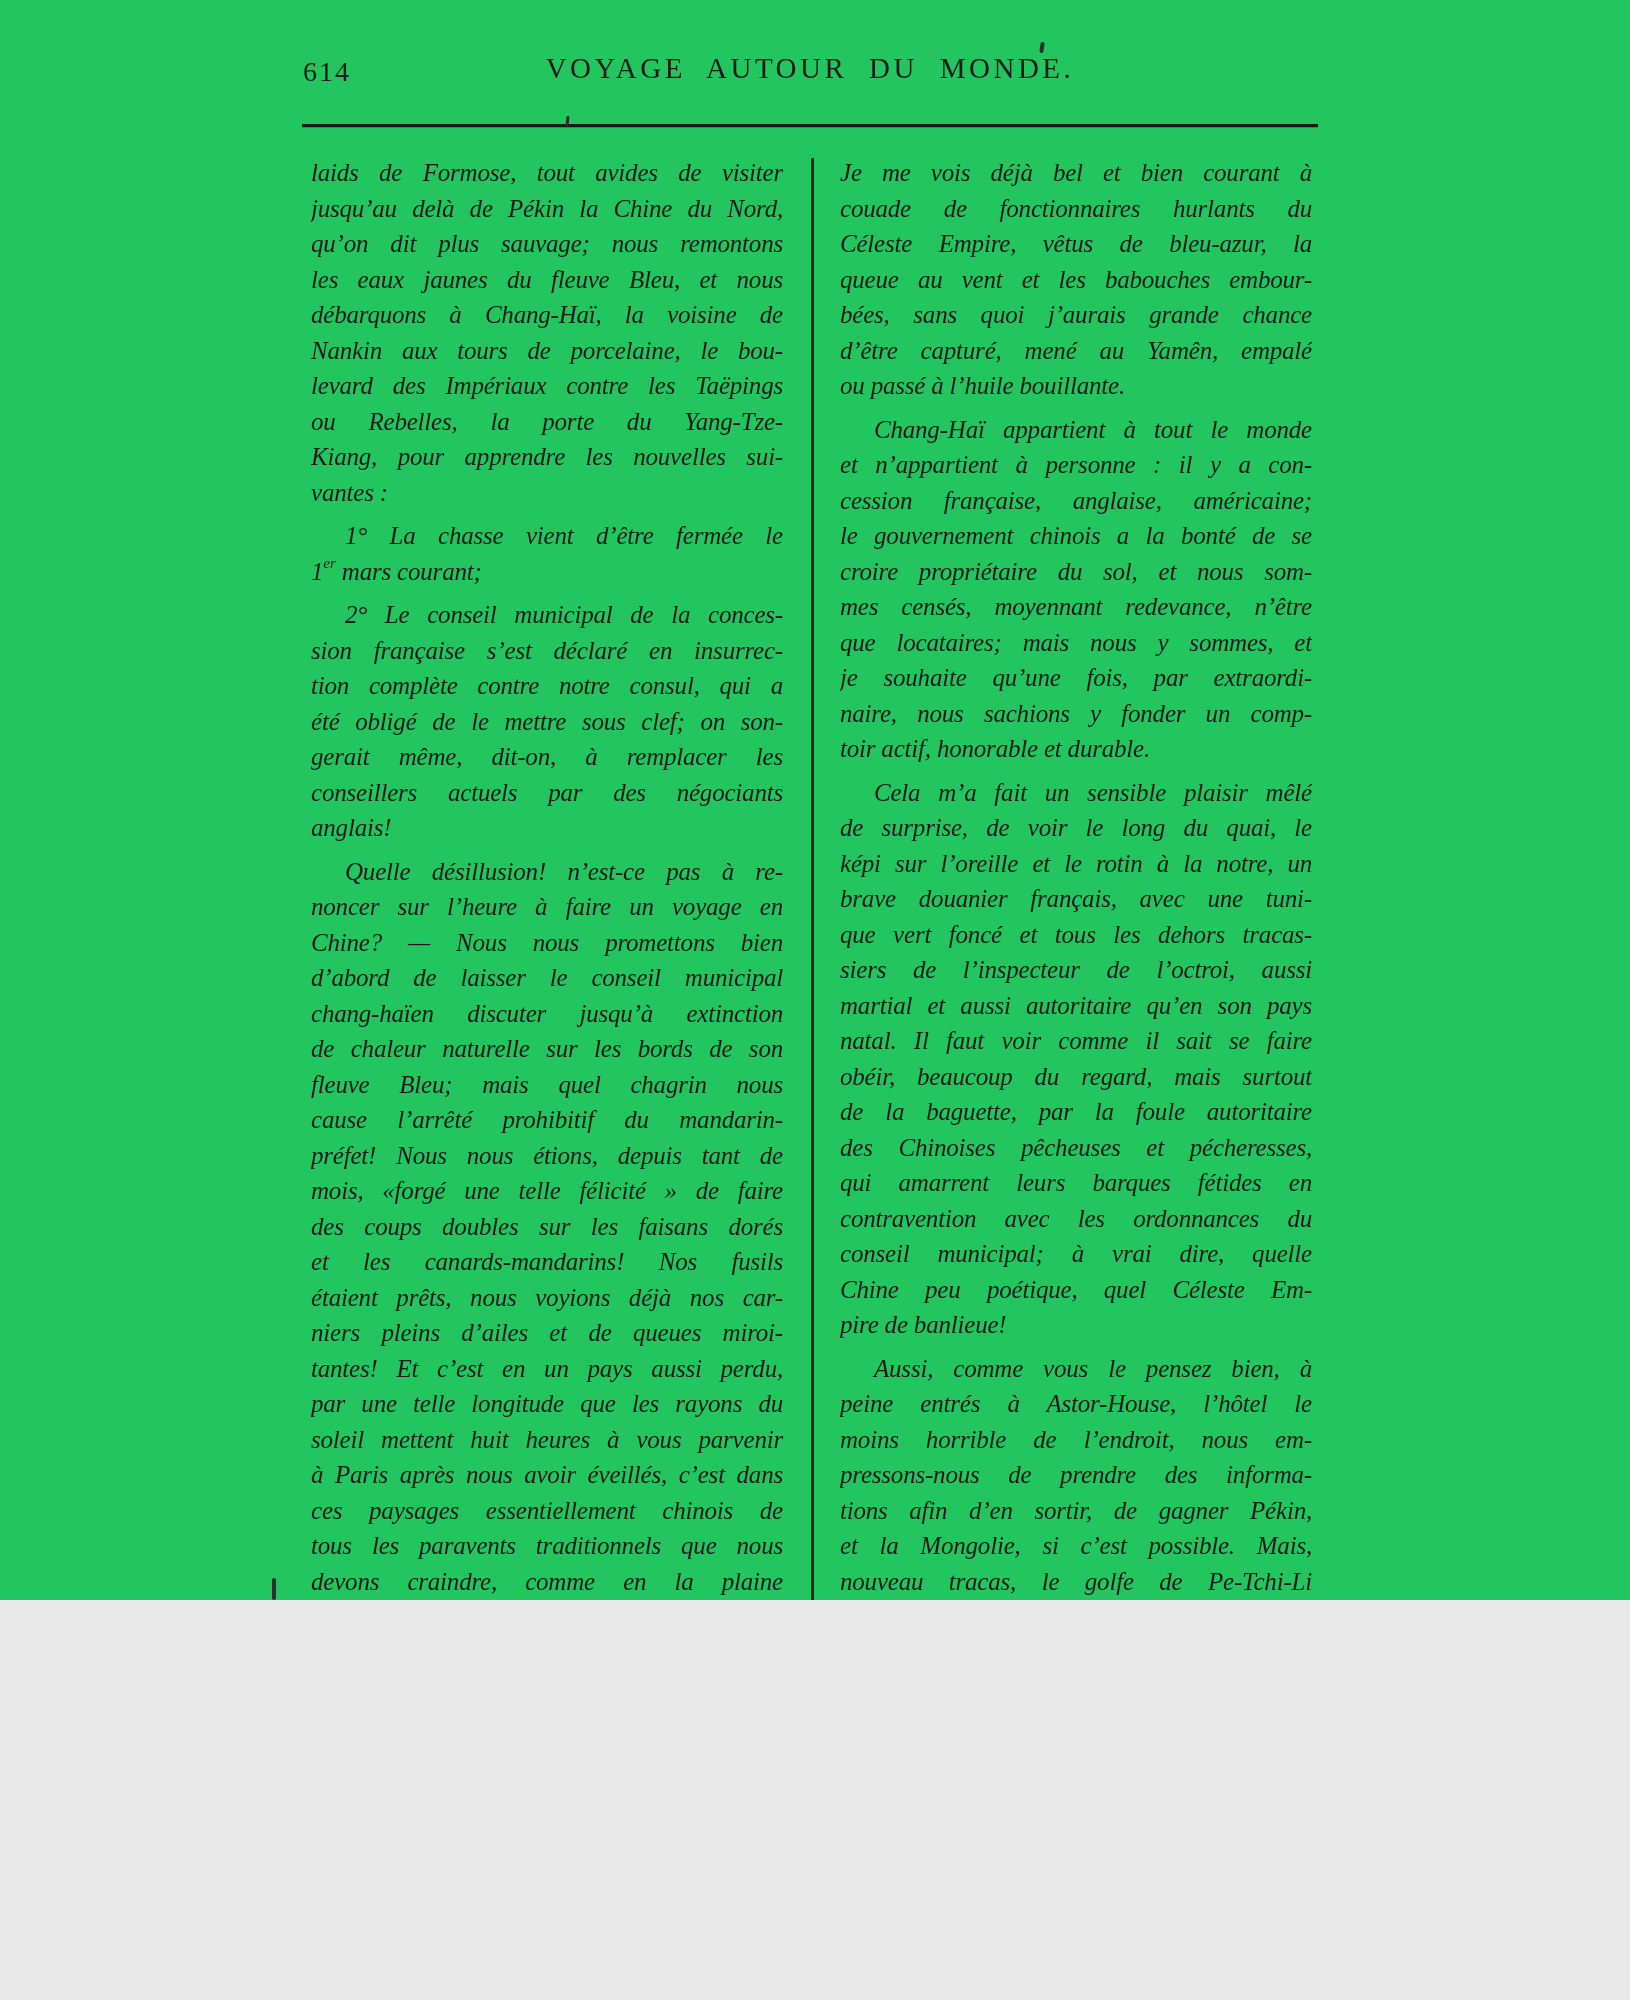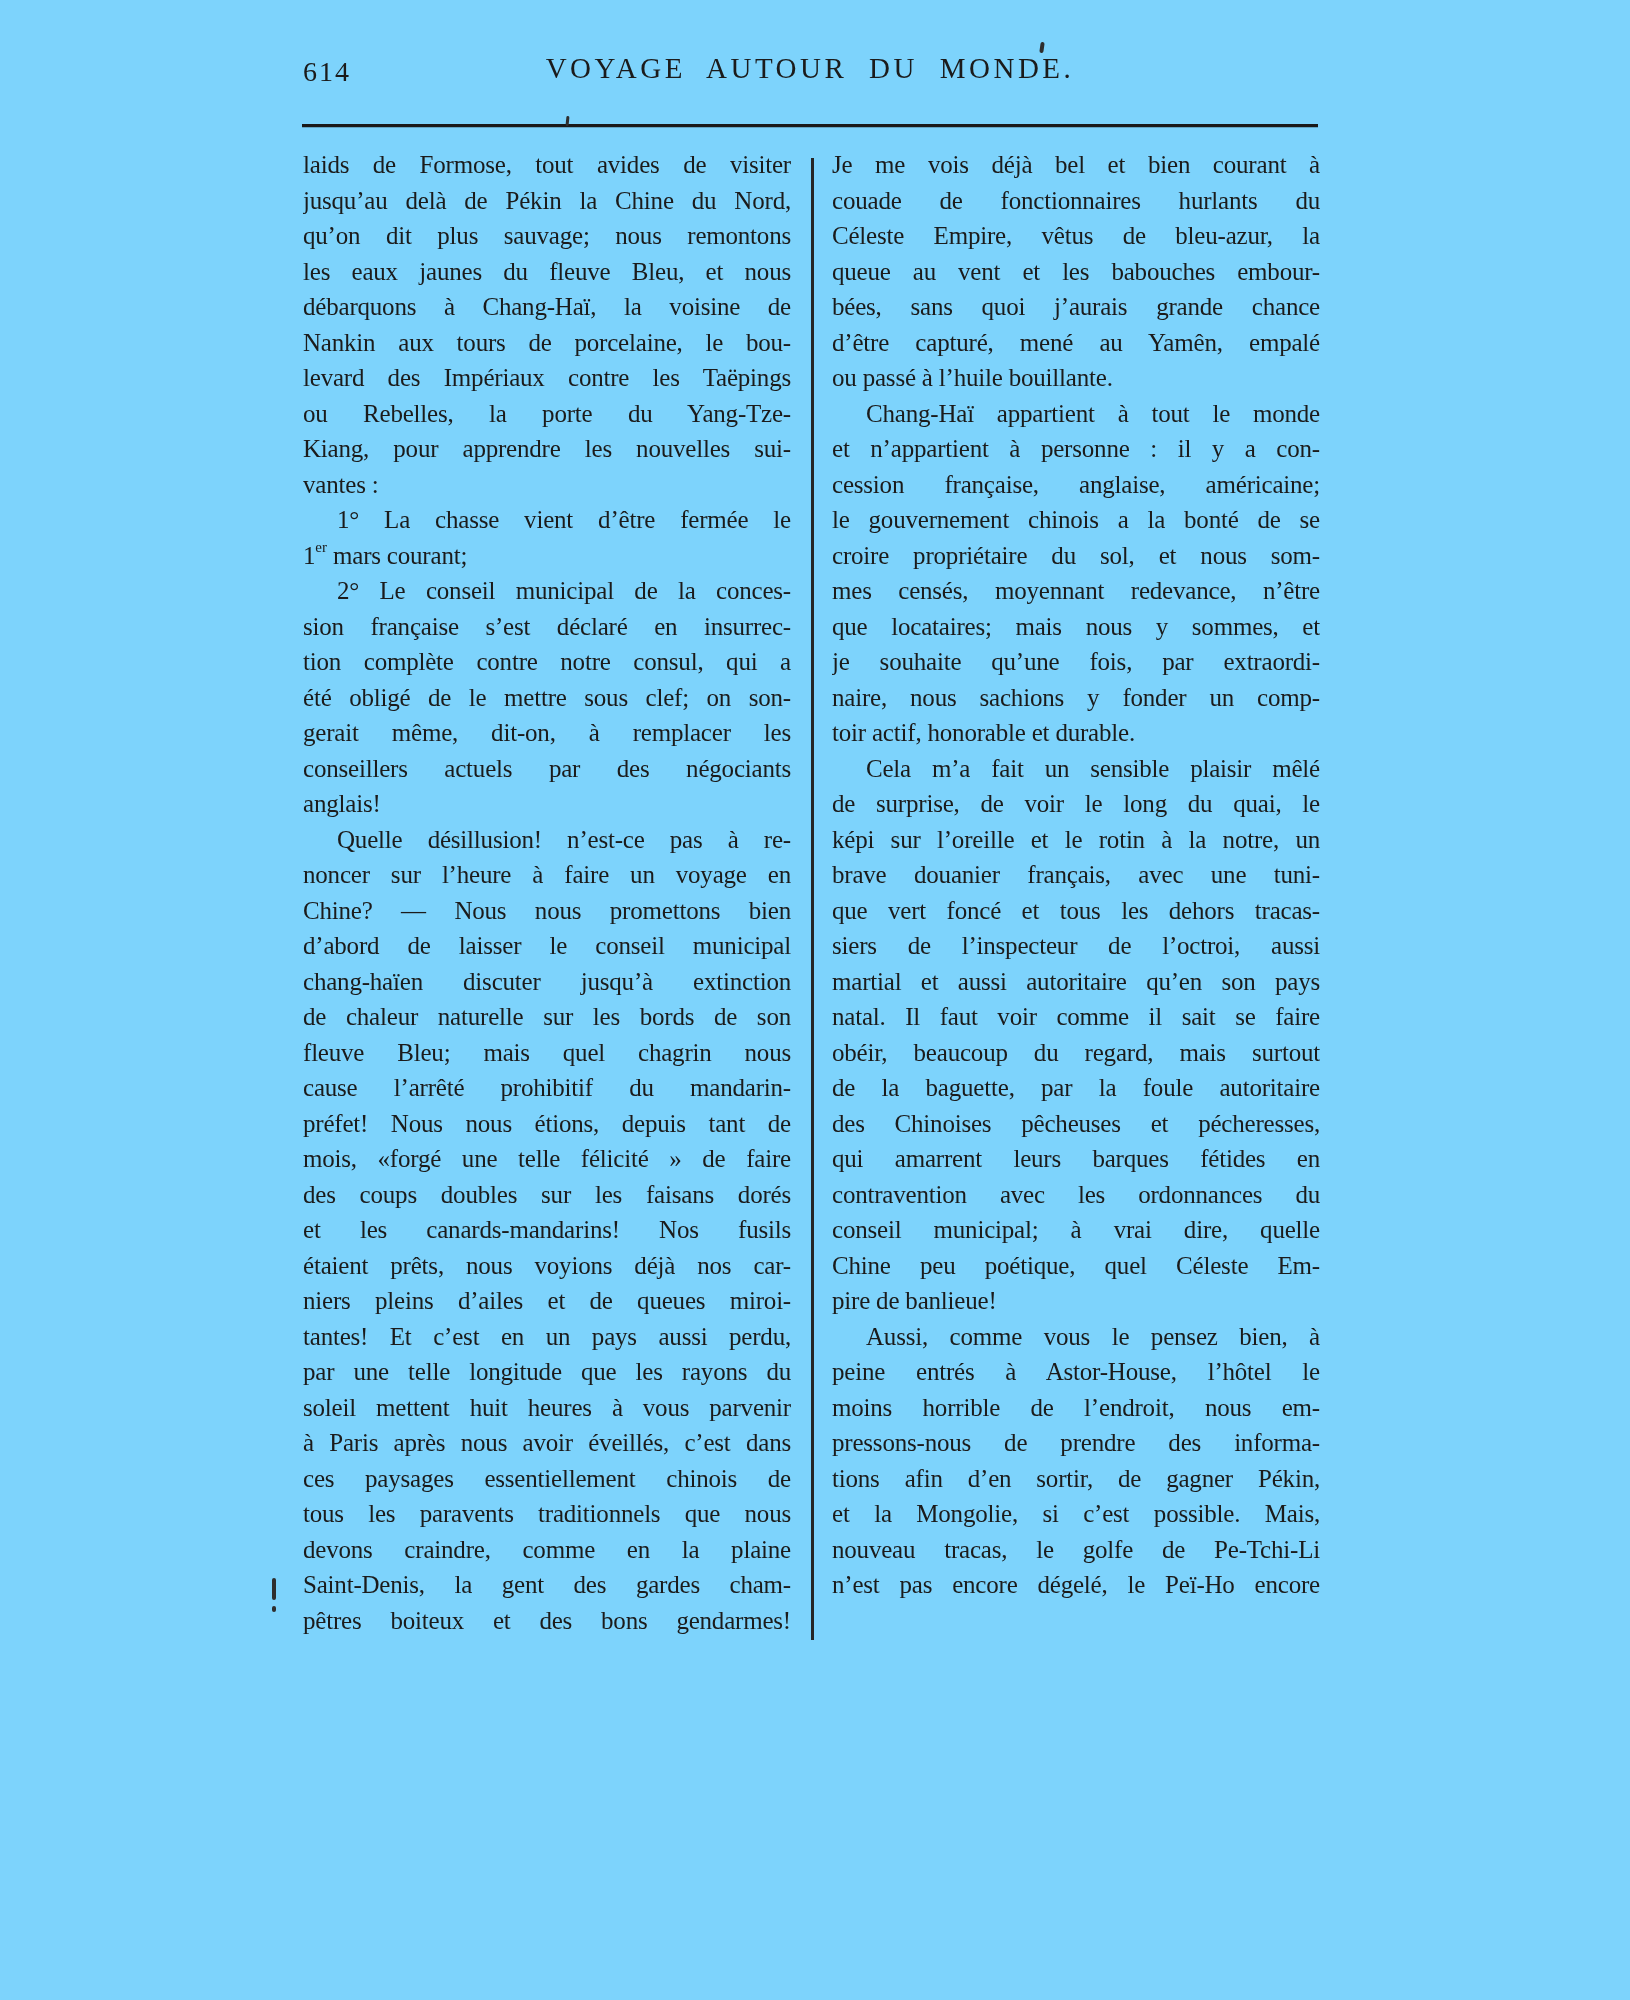--- a/index.html
+++ b/index.html
@@ -1,33 +1,33 @@
 <!DOCTYPE html>
 <html><head>
 <meta charset="utf-8">
 <style>
   html,body { margin:0; padding:0; background:#e8e8e8; }
   .page {
-    position:relative; width:1630px; height:2000px;
-    background:#7dd3fc; overflow:hidden;
+    position:relative; width:1630px; height:1600px;
+    background:#22c55e; overflow:hidden;
     font-family:"Liberation Serif", serif; color:#1b1b1b;
   }
   .header { position:absolute; left:303px; top:52px; width:1014px; height:42px; }
   .pagenum { position:absolute; left:0; top:4px; font-size:28px; letter-spacing:2px; }
   .runtitle {
     position:absolute; left:0; top:0; width:100%; text-align:center;
     font-size:29px; letter-spacing:3.5px; word-spacing:11px; white-space:nowrap;
   }
   .rule { position:absolute; left:302px; top:124px; width:1016px; height:3px;
           background:#191919; box-shadow:0 1px 0 rgba(25,25,25,.25); }
   .divider { position:absolute; left:811px; top:158px; width:2.5px; height:1482px; background:#262626; }
   .col { position:absolute; top:147px; width:488px; }
   .col.left  { left:303px; }
   .col.right { left:832px; }
-  .para { margin:0; }
+  .para { margin:8px;font-style:italic; }
   .line {
     font-size:25px; line-height:35.5px; height:35.5px;
     letter-spacing:-0.2px; overflow:hidden;
     text-align:justify; text-align-last:justify; text-justify:inter-word;
     white-space:normal;
   }
   .line.no-just { text-align:left; text-align-last:left; }
   .para.indent .line:first-child { padding-left:34px; }
   sup { font-size:15px; line-height:0; position:relative; top:-2px; letter-spacing:0; }
   

